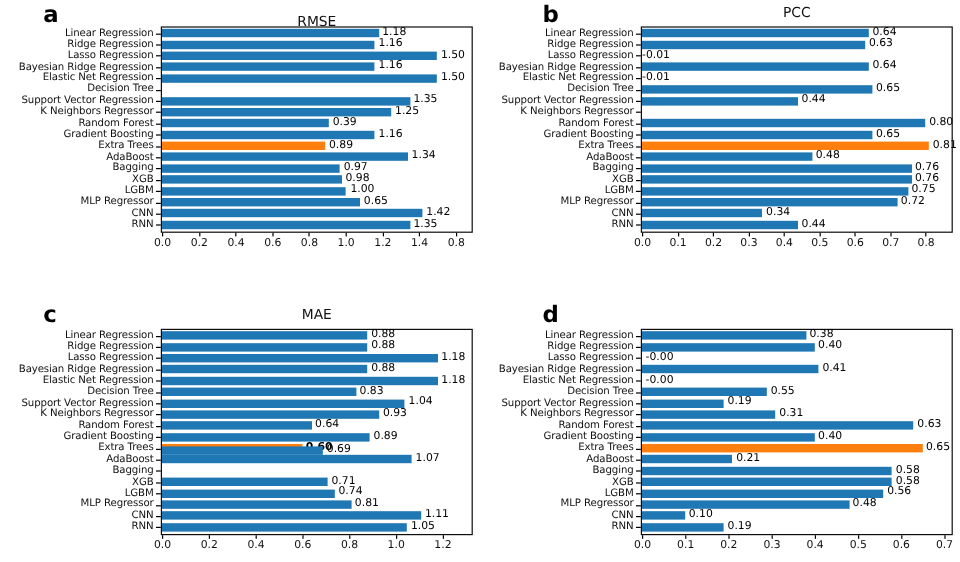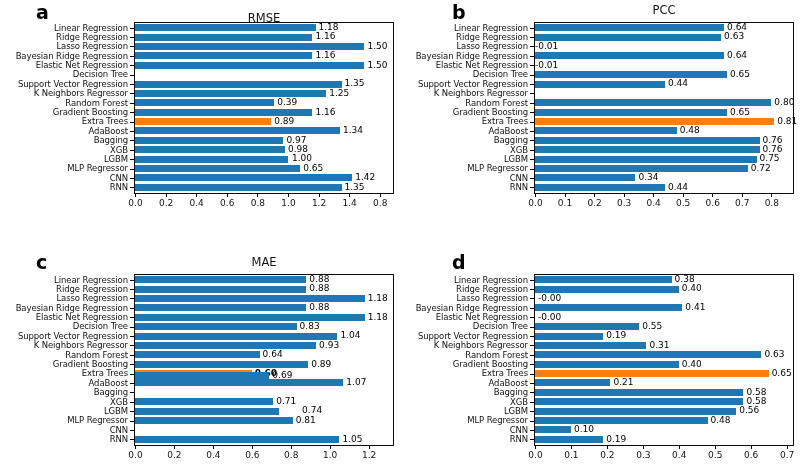--- a/index.html
+++ b/index.html
@@ -361,25 +361,29 @@
         <div class="bar-row" style="top: 96px; height: 9.38889px;">
           <div class="bar" style="top: 1.19444px; height: 7px; width: 134.341px; background: rgb(31, 119, 180);"></div>
           <div class="bar-val" style="left: 137.341px; top: 0px; line-height: 9.38889px;">0.69</div>
         </div>
         <div class="bar-row" style="top: 122.056px; height: 9.38889px;">
           <div class="bar" style="top: 1.19444px; height: 7px; width: 138.235px; background: rgb(31, 119, 180);"></div>
           <div class="bar-val" style="left: 141.235px; top: 0px; line-height: 9.38889px;">0.71</div>
         </div>
         <div class="bar-row" style="top: 131.444px; height: 9.38889px;">
           <div class="bar" style="top: 1.19444px; height: 7px; width: 144.076px; background: rgb(31, 119, 180);"></div>
-          <div class="bar-val" style="left: 147.076px; top: 0px; line-height: 9.38889px; margin-left: 20px;">0.74</div>
+          <div class="bar-val" style="left: 147.076px; top: 0px; line-height: 9.38889px;">0.74</div>
         </div>
         <div class="bar-row" style="top: 140.833px; height: 9.38889px;">
           <div class="bar" style="top: 1.19444px; height: 7px; width: 157.705px; background: rgb(31, 119, 180);"></div>
           <div class="bar-val" style="left: 160.705px; top: 0px; line-height: 9.38889px;">0.81</div>
+        </div>
+        <div class="bar-row" style="top: 150.222px; height: 9.38889px;">
+          <div class="bar" style="top: 1.19444px; height: 7px; width: 216.114px; background: rgb(31, 119, 180);"></div>
+          <div class="bar-val" style="left: 219.114px; top: 0px; line-height: 9.38889px;">1.11</div>
         </div>
         <div class="bar-row" style="top: 159.611px; height: 9.38889px;">
           <div class="bar" style="top: 1.19444px; height: 7px; width: 204.432px; background: rgb(31, 119, 180);"></div>
           <div class="bar-val" style="left: 207.432px; top: 0px; line-height: 9.38889px;">1.05</div>
         </div>
       </div>
       <div class="ylab" style="left: 0px; width: 128px; top: 41.5px; height: 9.38889px; line-height: 9.38889px;">Linear Regression</div>
       <div class="ytick" style="left: 130px; width: 4px; height: 1px; top: 45.6944px;"></div>
       <div class="ylab" style="left: 0px; width: 128px; top: 50.8889px; height: 9.38889px; line-height: 9.38889px;">Ridge Regression</div>
       <div class="ytick" style="left: 130px; width: 4px; height: 1px; top: 55.0833px;"></div>

